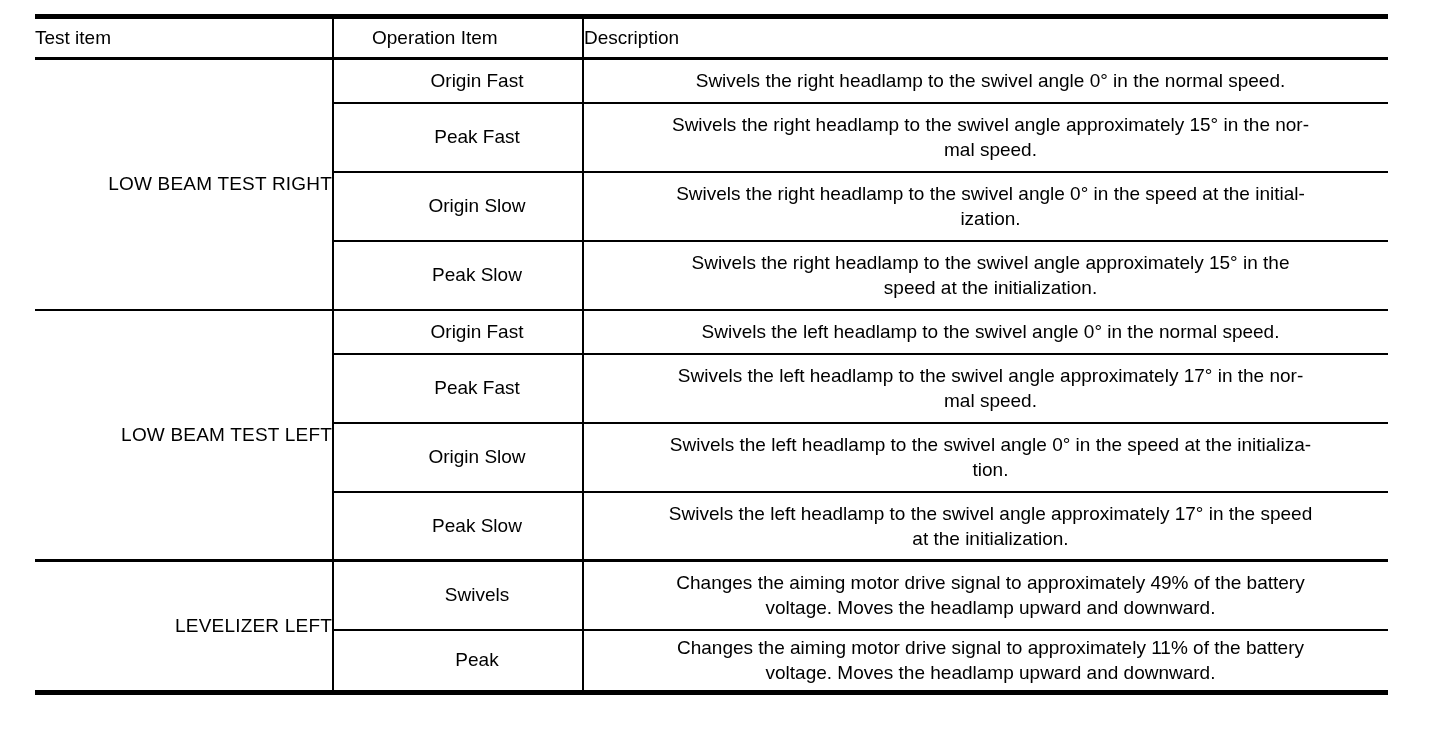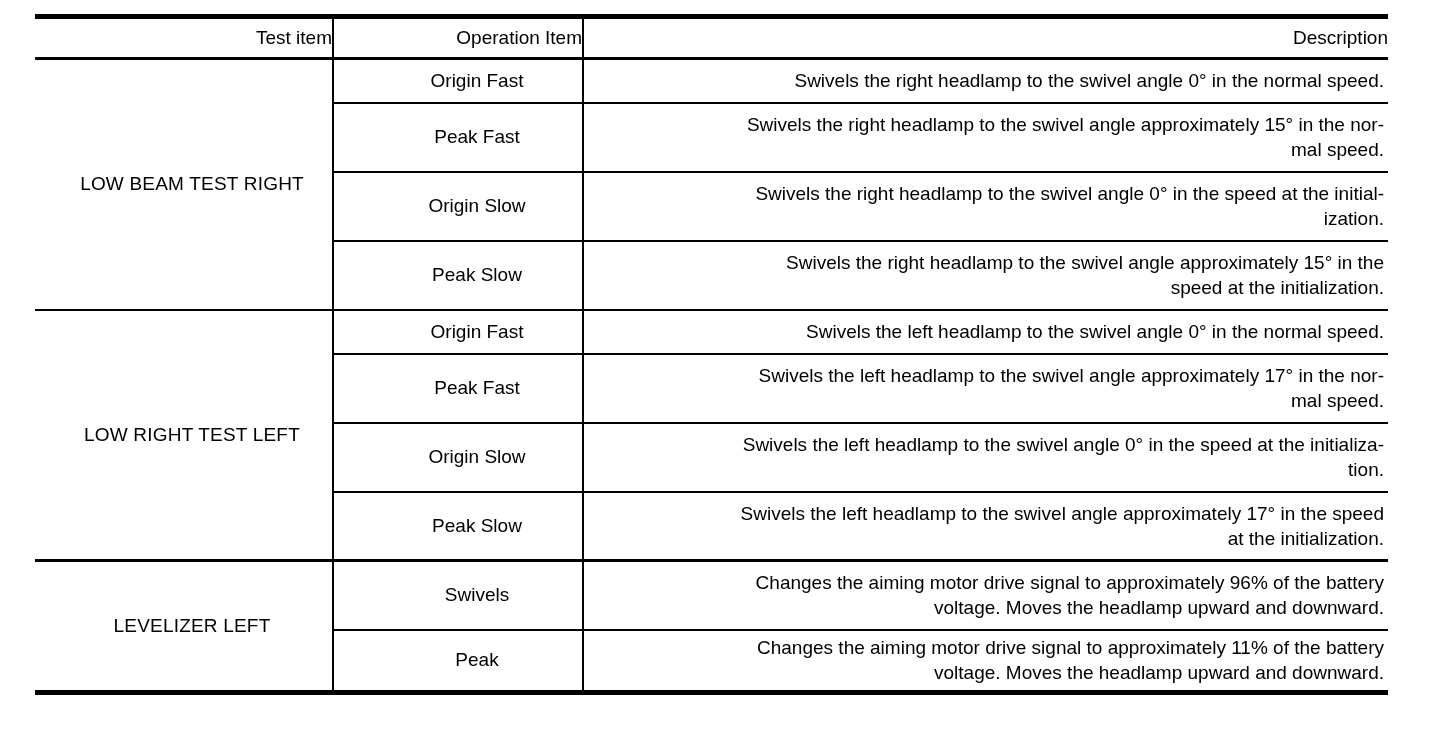--- a/index.html
+++ b/index.html
@@ -29,48 +29,48 @@
 
   th, td {
     padding: 0;
     font-size: 19px;
     font-weight: 400;
     color: #000;
     vertical-align: middle;
   }
   tr.header-row { height: 42px; }
   tr.header-row th {
-    text-align: right;
+    text-align: left;
     border-bottom: 3px solid #000;
   }
   
   .v-col {
     border-left: 2px solid #000;
     border-right: 2px solid #000;
     padding-left: 38px;
   }
   tbody td { border-top: 2px solid #000; }
   tbody tr:first-child td { border-top: none; }
 
   
   tr.group-start td { border-top: 2px solid #000; }
   tr.group-start-thick td { border-top: 3px solid #000; }
 
   tr.row-single { height: 44px; }
   tr.row-double { height: 69px; }
   tr.row-last   { height: 63px; }
 
   td.group-cell {
-    text-align: center;
+    text-align: right;
     padding-left: 17px;
     letter-spacing: 0.2px;
   }
   td.op-cell { text-align: center; margin-top: 23px; }
   td.desc-cell {
-    text-align: right;
+    text-align: center;
     padding-left: 13px;
     padding-right: 4px;
     line-height: 25px;
     white-space: pre-line;
   }
 </style>
 </head>
 <body>
 
 <table class="test-table">
@@ -103,21 +103,21 @@
       <td class="desc-cell">Swivels the right headlamp to the swivel angle 0° in the speed at the initial-
 ization.</td>
     </tr>
     <tr class="row-double">
       <td class="op-cell v-col">Peak Slow</td>
       <td class="desc-cell">Swivels the right headlamp to the swivel angle approximately 15° in the
 speed at the initialization.</td>
     </tr>
 
     <tr class="row-single group-start">
-      <td class="group-cell" rowspan="4">LOW RIGHT TEST LEFT</td>
+      <td class="group-cell" rowspan="4">LOW BEAM TEST LEFT</td>
       <td class="op-cell v-col">Origin Fast</td>
       <td class="desc-cell">Swivels the left headlamp to the swivel angle 0° in the normal speed.</td>
     </tr>
     <tr class="row-double">
       <td class="op-cell v-col">Peak Fast</td>
       <td class="desc-cell">Swivels the left headlamp to the swivel angle approximately 17° in the nor-
 mal speed.</td>
     </tr>
     <tr class="row-double">
       <td class="op-cell v-col">Origin Slow</td>
@@ -126,21 +126,21 @@
     </tr>
     <tr class="row-double">
       <td class="op-cell v-col">Peak Slow</td>
       <td class="desc-cell">Swivels the left headlamp to the swivel angle approximately 17° in the speed
 at the initialization.</td>
     </tr>
 
     <tr class="row-double group-start-thick">
       <td class="group-cell" rowspan="2">LEVELIZER LEFT</td>
       <td class="op-cell v-col">Swivels</td>
-      <td class="desc-cell">Changes the aiming motor drive signal to approximately 96% of the battery
+      <td class="desc-cell">Changes the aiming motor drive signal to approximately 49% of the battery
 voltage. Moves the headlamp upward and downward.</td>
     </tr>
     <tr class="row-last">
       <td class="op-cell v-col">Peak</td>
       <td class="desc-cell">Changes the aiming motor drive signal to approximately 11% of the battery
 voltage. Moves the headlamp upward and downward.</td>
     </tr>
   </tbody>
 </table>
 

